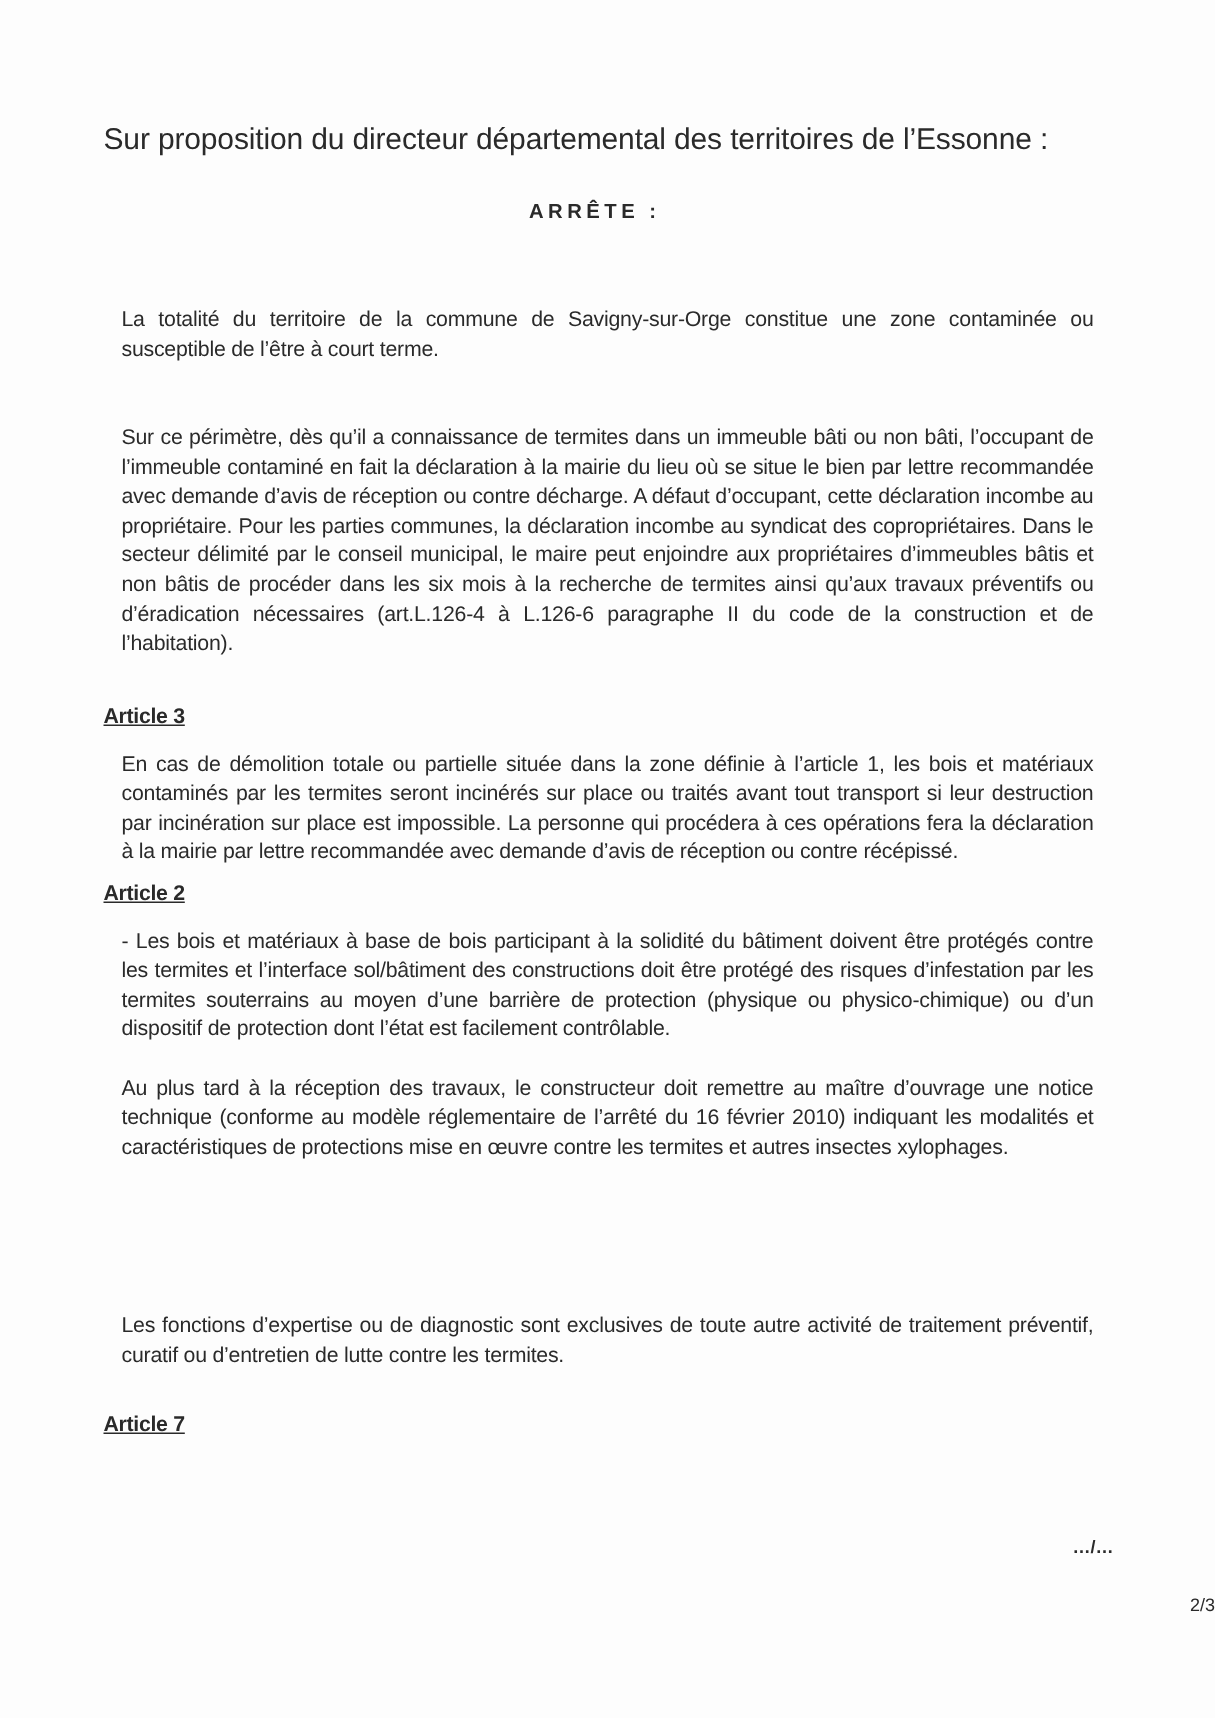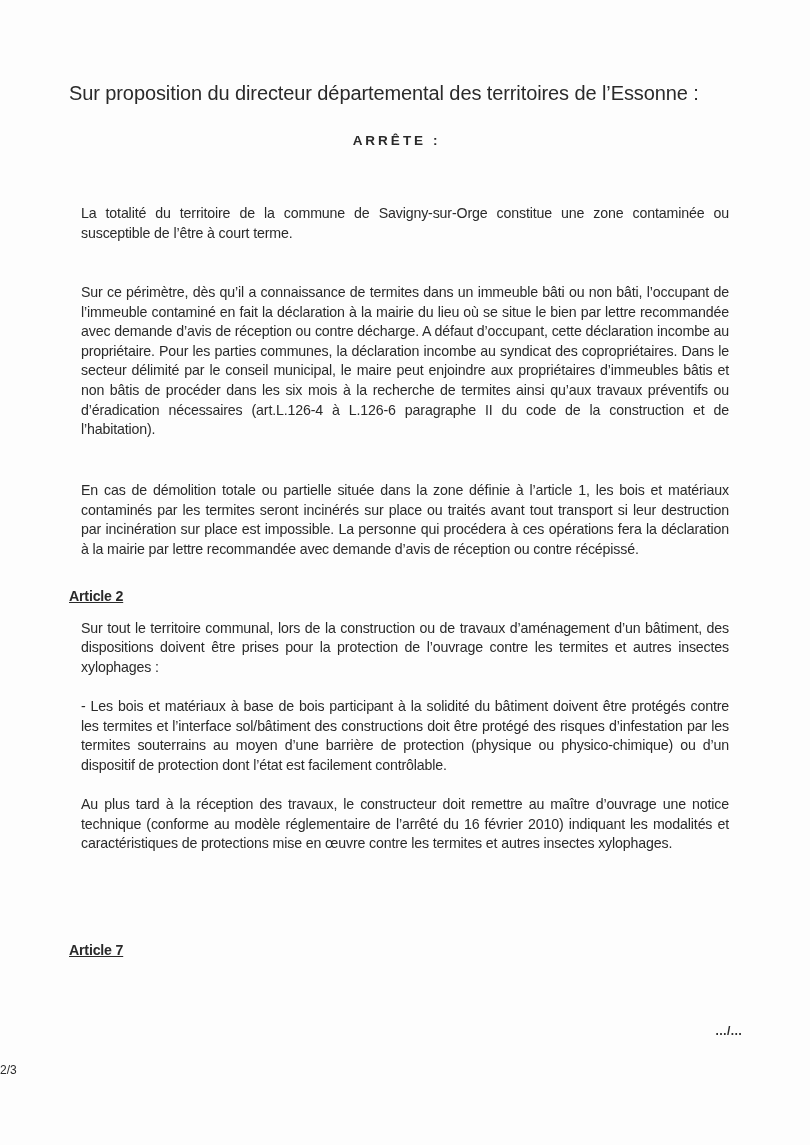--- a/index.html
+++ b/index.html
@@ -9,21 +9,21 @@
   }
   .page { position: absolute; left: 0; top: 0; width: 810px; height: 1145px; }
   .intro { position: absolute; left: 69px; top: 82px; font-size: 20px; letter-spacing: -0.1px; }
   .decree { position: absolute; left: 0; width: 793px; top: 133px; text-align: center; font-size: 13.5px; font-weight: bold; letter-spacing: 3px; }
   .article { position: absolute; left: 69px; width: 672px; }
   .art-title { font-size: 14.2px; font-weight: bold; text-decoration: underline; line-height: 19.6px; letter-spacing: -0.2px; }
   .art-body { font-size: 14.2px; line-height: 19.6px; text-align: justify; letter-spacing: -0.15px; }
   .art-body p { margin: 12px; }
   .art-body p + p { margin-top: 19.6px; }
   .cont { position: absolute; left: 715px; top: 1024px; font-size: 12px; font-weight: bold; }
-  .pagenum { position: absolute; left: 0; width: 810px; top: 1063px; text-align: left; font-size: 12px; }
+  .pagenum { position: absolute; left: 0; width: 810px; top: 1063px; text-align: right; font-size: 12px; }
 </style>
 </head>
 <body>
 
 <div class="page">
   <div class="intro">Sur proposition du directeur départemental des territoires de l’Essonne :</div>
   <div class="decree">ARRÊTE :</div>
 
   <div class="article" style="top:192px">
     <div class="art-body">
@@ -31,35 +31,38 @@
     </div>
   </div>
 
   <div class="article" style="top:271px">
     <div class="art-body">
       <p>Sur ce périmètre, dès qu’il a connaissance de termites dans un immeuble bâti ou non bâti, l’occupant de l’immeuble contaminé en fait la déclaration à la mairie du lieu où se situe le bien par lettre recommandée avec demande d’avis de réception ou contre décharge. A défaut d’occupant, cette déclaration incombe au propriétaire. Pour les parties communes, la déclaration incombe au syndicat des copropriétaires. Dans le secteur délimité par le conseil municipal, le maire peut enjoindre aux propriétaires d’immeubles bâtis et non bâtis de procéder dans les six mois à la recherche de termites ainsi qu’aux travaux préventifs ou d’éradication nécessaires (art.L.126-4 à L.126-6 paragraphe II du code de la construction et de l’habitation).</p>
     </div>
   </div>
 
   <div class="article" style="top:469px">
+    <div class="art-title">Article 3</div>
     <div class="art-body">
       <p>En cas de démolition totale ou partielle située dans la zone définie à l’article 1, les bois et matériaux contaminés par les termites seront incinérés sur place ou traités avant tout transport si leur destruction par incinération sur place est impossible. La personne qui procédera à ces opérations fera la déclaration à la mairie par lettre recommandée avec demande d’avis de réception ou contre récépissé.</p>
     </div>
   </div>
 
   <div class="article" style="top:587px">
     <div class="art-title">Article 2</div>
     <div class="art-body">
-      <p>Sur tout le territoire communal, lors de la construction ou de travaux d’aménagement d’un bâtiment, des dispositions doivent être prises pour la protection de l’ouvrage contre les termites et autres insectes xylophages :</p>
       <p>- Les bois et matériaux à base de bois participant à la solidité du bâtiment doivent être protégés contre les termites et l’interface sol/bâtiment des constructions doit être protégé des risques d’infestation par les termites souterrains au moyen d’une barrière de protection (physique ou physico-chimique) ou d’un dispositif de protection dont l’état est facilement contrôlable.</p>
       <p>Au plus tard à la réception des travaux, le constructeur doit remettre au maître d’ouvrage une notice technique (conforme au modèle réglementaire de l’arrêté du 16 février 2010) indiquant les modalités et caractéristiques de protections mise en œuvre contre les termites et autres insectes xylophages.</p>
     </div>
   </div>
 
   <div class="article" style="top:863px">
+    <div class="art-body">
+      <p>Les fonctions d’expertise ou de diagnostic sont exclusives de toute autre activité de traitement préventif, curatif ou d’entretien de lutte contre les termites.</p>
+    </div>
   </div>
 
   <div class="article" style="top:941px">
     <div class="art-title">Article 7</div>
   </div>
 
   <div class="cont">…/…</div>
   <div class="pagenum">2/3</div>
 </div>
 

